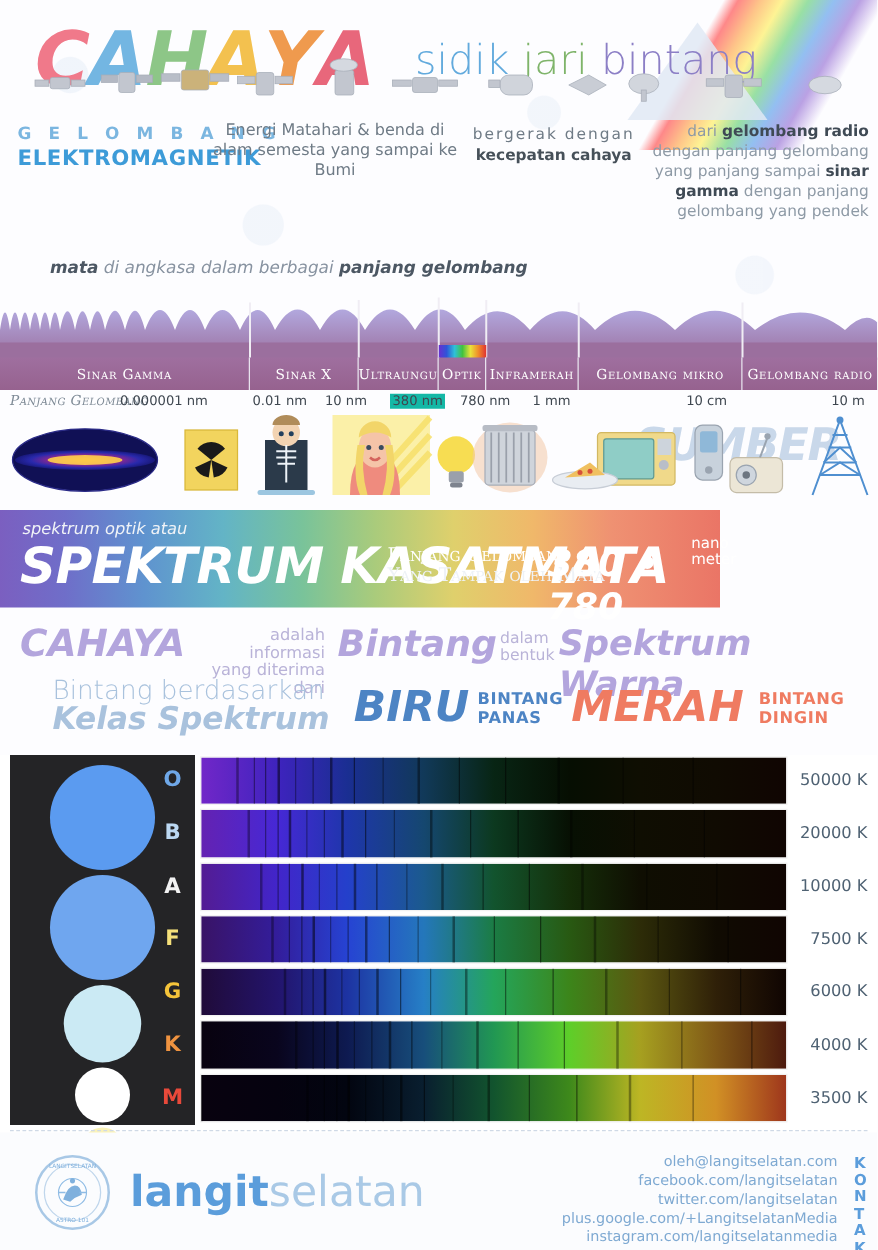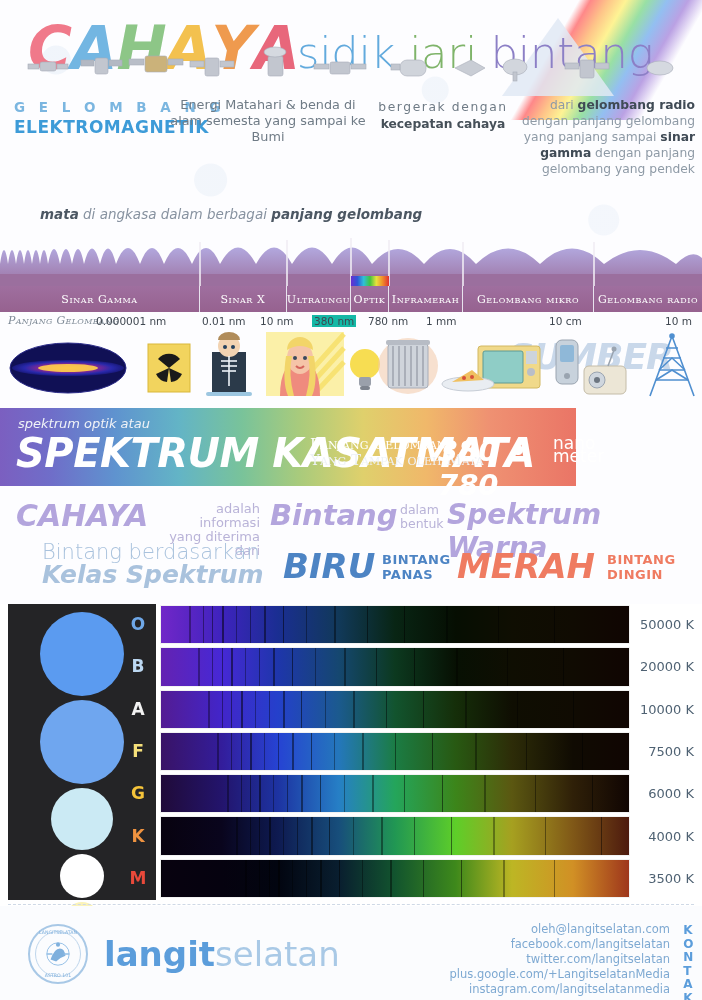--- a/index.html
+++ b/index.html
@@ -39,22 +39,22 @@
     border-bottom:78px solid rgba(225,233,245,.85);
   }
   .title-cahaya{ position:absolute; left:28px; top:18px; display:flex; }
   .title-cahaya span{
     font-family:"DejaVu Sans", sans-serif;
     font-size:60px; font-weight:bold; line-height:60px;
     font-style:italic; letter-spacing:-1px;
     -webkit-text-stroke:0px;
   } .tc1{color:#f0798a;} .tc2{color:#73b6e2;}
   .tc3{color:#8dc687;} .tc4{color:#f3c14f;} .tc5{color:#ef9a4e;} .tc6{color:#e8677b;}
-  .title-sub{ position:absolute; left:297px; top:28px;
-    font-family:"DejaVu Sans", sans-serif; font-size:43px; color:#62aadd; font-weight:300;}
+  .title-sub{ position:absolute; left:332px; top:28px;
+    font-family:"DejaVu Sans", sans-serif; font-size:33px; color:#62aadd; font-weight:300;}
   .title-sub .w2{color:#7fb46a;} .title-sub .w3{color:#8c7fc6;}
 
   
   .intro{ position:relative; height:75px; padding-top:6px;}
   .itxt{ position:absolute; font-family:"DejaVu Sans", sans-serif; }
   .i-gel{ left:14px; top:4px; color:#7bb6e0; font-size:13.5px; letter-spacing:4.5px; font-weight:bold;}
   .i-elm{ left:14px; top:22px; color:#3d9bd8; font-size:17px; font-weight:bold; letter-spacing:.5px;}
   .i-b1{ left:168px; top:2px; width:200px; text-align:center; color:#6f7b86; font-size:12.8px; line-height:16px;}
   .i-b2{ left:378px; top:4px; width:130px; text-align:center; color:#6f7b86; font-size:12.3px; line-height:17px;}
   .i-b2 b{ color:#465059; }
@@ -99,22 +99,22 @@
   }
   .vis-top{ position:absolute; left:18px; top:8px; font-family:"DejaVu Sans",sans-serif;
      font-size:13px; font-style:italic; color:#f0f3f7;}
   .vis-main{ position:absolute; left:16px; top:22px; font-family:"DejaVu Sans",sans-serif;
      font-size:40px; font-weight:bold; font-style:italic; color:#fff; letter-spacing:-.5px;}
   .vis-pg{ position:absolute; left:310px; top:28px; font-family:"DejaVu Serif",serif;
      font-variant:small-caps; font-size:15px; color:#fff; line-height:16px; }
   .vis-pg .d{ color:#eef2f7; }
   .vis-num{ position:absolute; left:438px; top:26px; font-family:"DejaVu Sans",sans-serif;
      font-size:29px; font-weight:bold; font-style:italic; color:#fff;}
-  .vis-nano{ position:absolute; left:553px; top:29px; font-family:"DejaVu Sans",sans-serif;
-     font-size:17px; color:#fff; line-height:13px;}
+  .vis-nano{ position:absolute; left:553px; top:20px; font-family:"DejaVu Sans",sans-serif;
+     font-size:12px; color:#fff; line-height:13px;}
   .vis-warna{ position:absolute; right:12px; top:22px; text-align:right;
      font-family:"DejaVu Sans",sans-serif; font-weight:bold; color:#fff; }
   .vis-warna .l1{ font-size:21px; letter-spacing:3px; line-height:21px;}
   .vis-warna .l2{ font-size:21px; letter-spacing:3px; line-height:22px;}
   .vis-warna .l3{ font-size:13px; letter-spacing:1.2px; color:#f6d4cd; line-height:16px;}
 
   
   .cline{ position:absolute; left:0; top:494px; width:702px; height:44px;}
   .c-cahaya{ position:absolute; left:16px; top:4px; font-family:"DejaVu Sans",sans-serif;
      font-size:30px; font-weight:bold; font-style:italic; color:#b3a5dd;}

